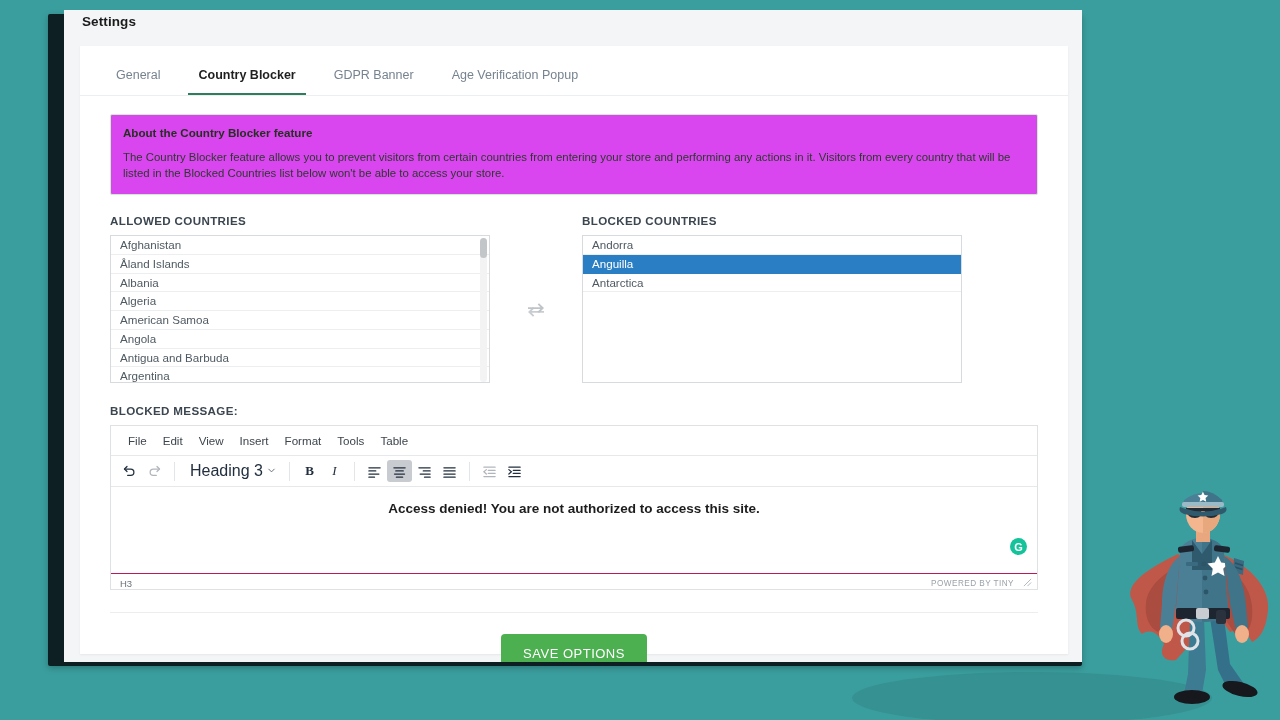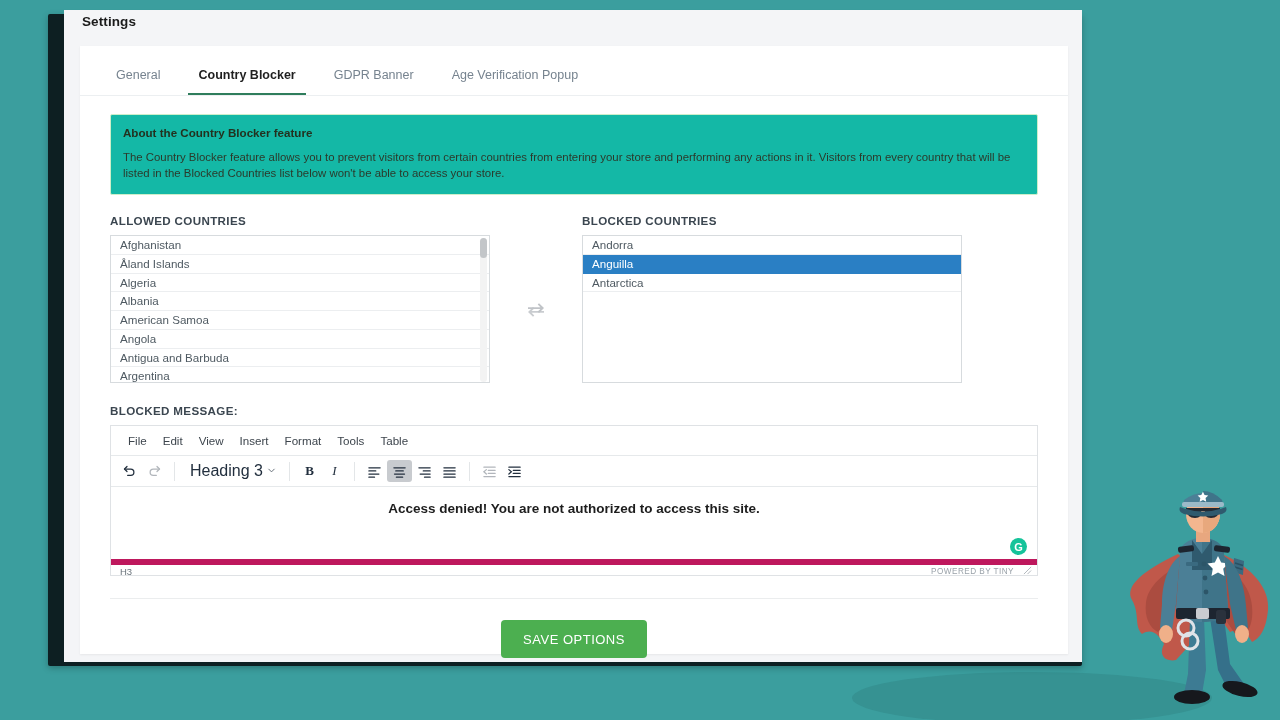--- a/index.html
+++ b/index.html
@@ -52,21 +52,21 @@
     font-size:12.5px; color:#76838f; padding:0 10px 11px 10px;
     margin-right:8px; cursor:pointer; border-bottom:2px solid transparent;
     white-space:nowrap;
   }
   .tab.active { color:#1f1f1f; font-weight:bold; border-bottom-color:#2f7d5c; }
 
   
   .card-body { padding:18px 30px 0 30px; }
 
   .notice {
-    background:#14b8a6; border:1px solid #cdeeca; border-radius:2px;
+    background:#d946ef; border:1px solid #cdeeca; border-radius:2px;
     padding:11px 12px 13px 12px; color:#2f3b2f;
   }
   .notice-title { font-size:11.6px; font-weight:bold; margin-bottom:10px; color:#23311f;}
   .notice-text { font-size:11.4px; line-height:1.42; color:#2b3a2b; }
 
   
   .lists-row {
     display:flex; align-items:flex-start; margin-top:19px;
   }
   .list-col { width:380px; }
@@ -141,22 +141,23 @@
     line-height:1.2;
   }
   .grammarly {
     position:absolute; right:10px; bottom:4px; width:17px; height:17px;
     border-radius:50%; background:#15c39a; color:#fff;
     display:flex; align-items:center; justify-content:center;
     font-size:11px; font-weight:bold; cursor:pointer;
   }
   .statusbar {
     display:flex; align-items:center; justify-content:space-between;
-    height:16px; padding:3px 5px 0 9px; border-top:6px solid #be185d;
+    height:16px; padding:3px 5px 0 9px; border-top:1px solid #be185d;
     background:#fff;
+    margin-top:14px;
   }
   .status-path { font-size:9.5px; color:#6a737b; }
   .status-right { display:flex; align-items:center; gap:9px; }
   .status-brand { font-size:8.2px; color:#9aa2a9; letter-spacing:.45px; }
   .resize-grip { font-size:9px; color:#aab1b7; transform:rotate(0deg); }
 
   .divider { height:1px; background:#ebedee; margin:22px 0 0 0; }
 
   .save-row { display:flex; justify-content:center; margin-top:21px; }
   .save-btn {
@@ -199,22 +200,22 @@
       </div>
 
       <div class="lists-row">
 
         <div class="list-col">
           <div class="list-label">ALLOWED COUNTRIES</div>
           <div class="list-box">
             <div class="list-scroll">
               <div class="list-item">Afghanistan</div>
               <div class="list-item">Åland Islands</div>
+              <div class="list-item">Albania</div>
               <div class="list-item">Algeria</div>
-              <div class="list-item">Albania</div>
               <div class="list-item">American Samoa</div>
               <div class="list-item">Angola</div>
               <div class="list-item">Antigua and Barbuda</div>
               <div class="list-item">Argentina</div>
             </div>
             <div class="vscroll">
               <div class="vscroll-thumb"></div>
             </div>
           </div>
         </div>

